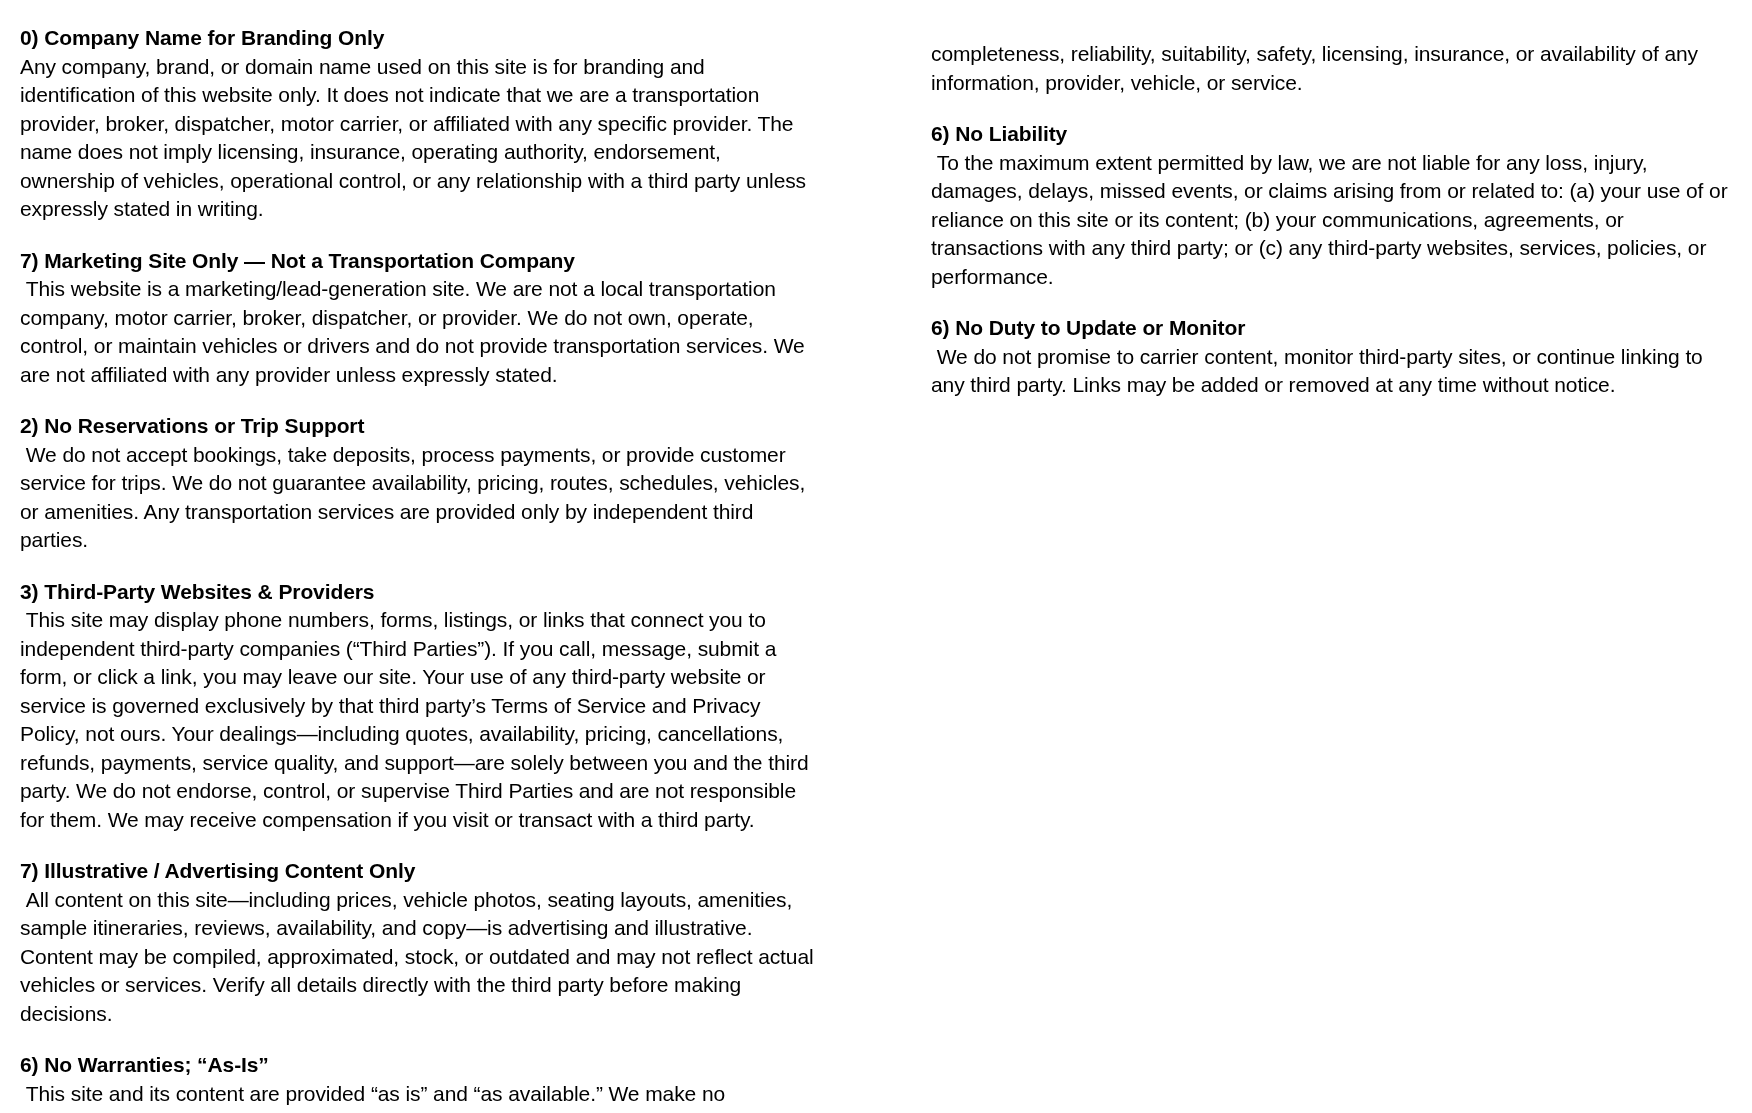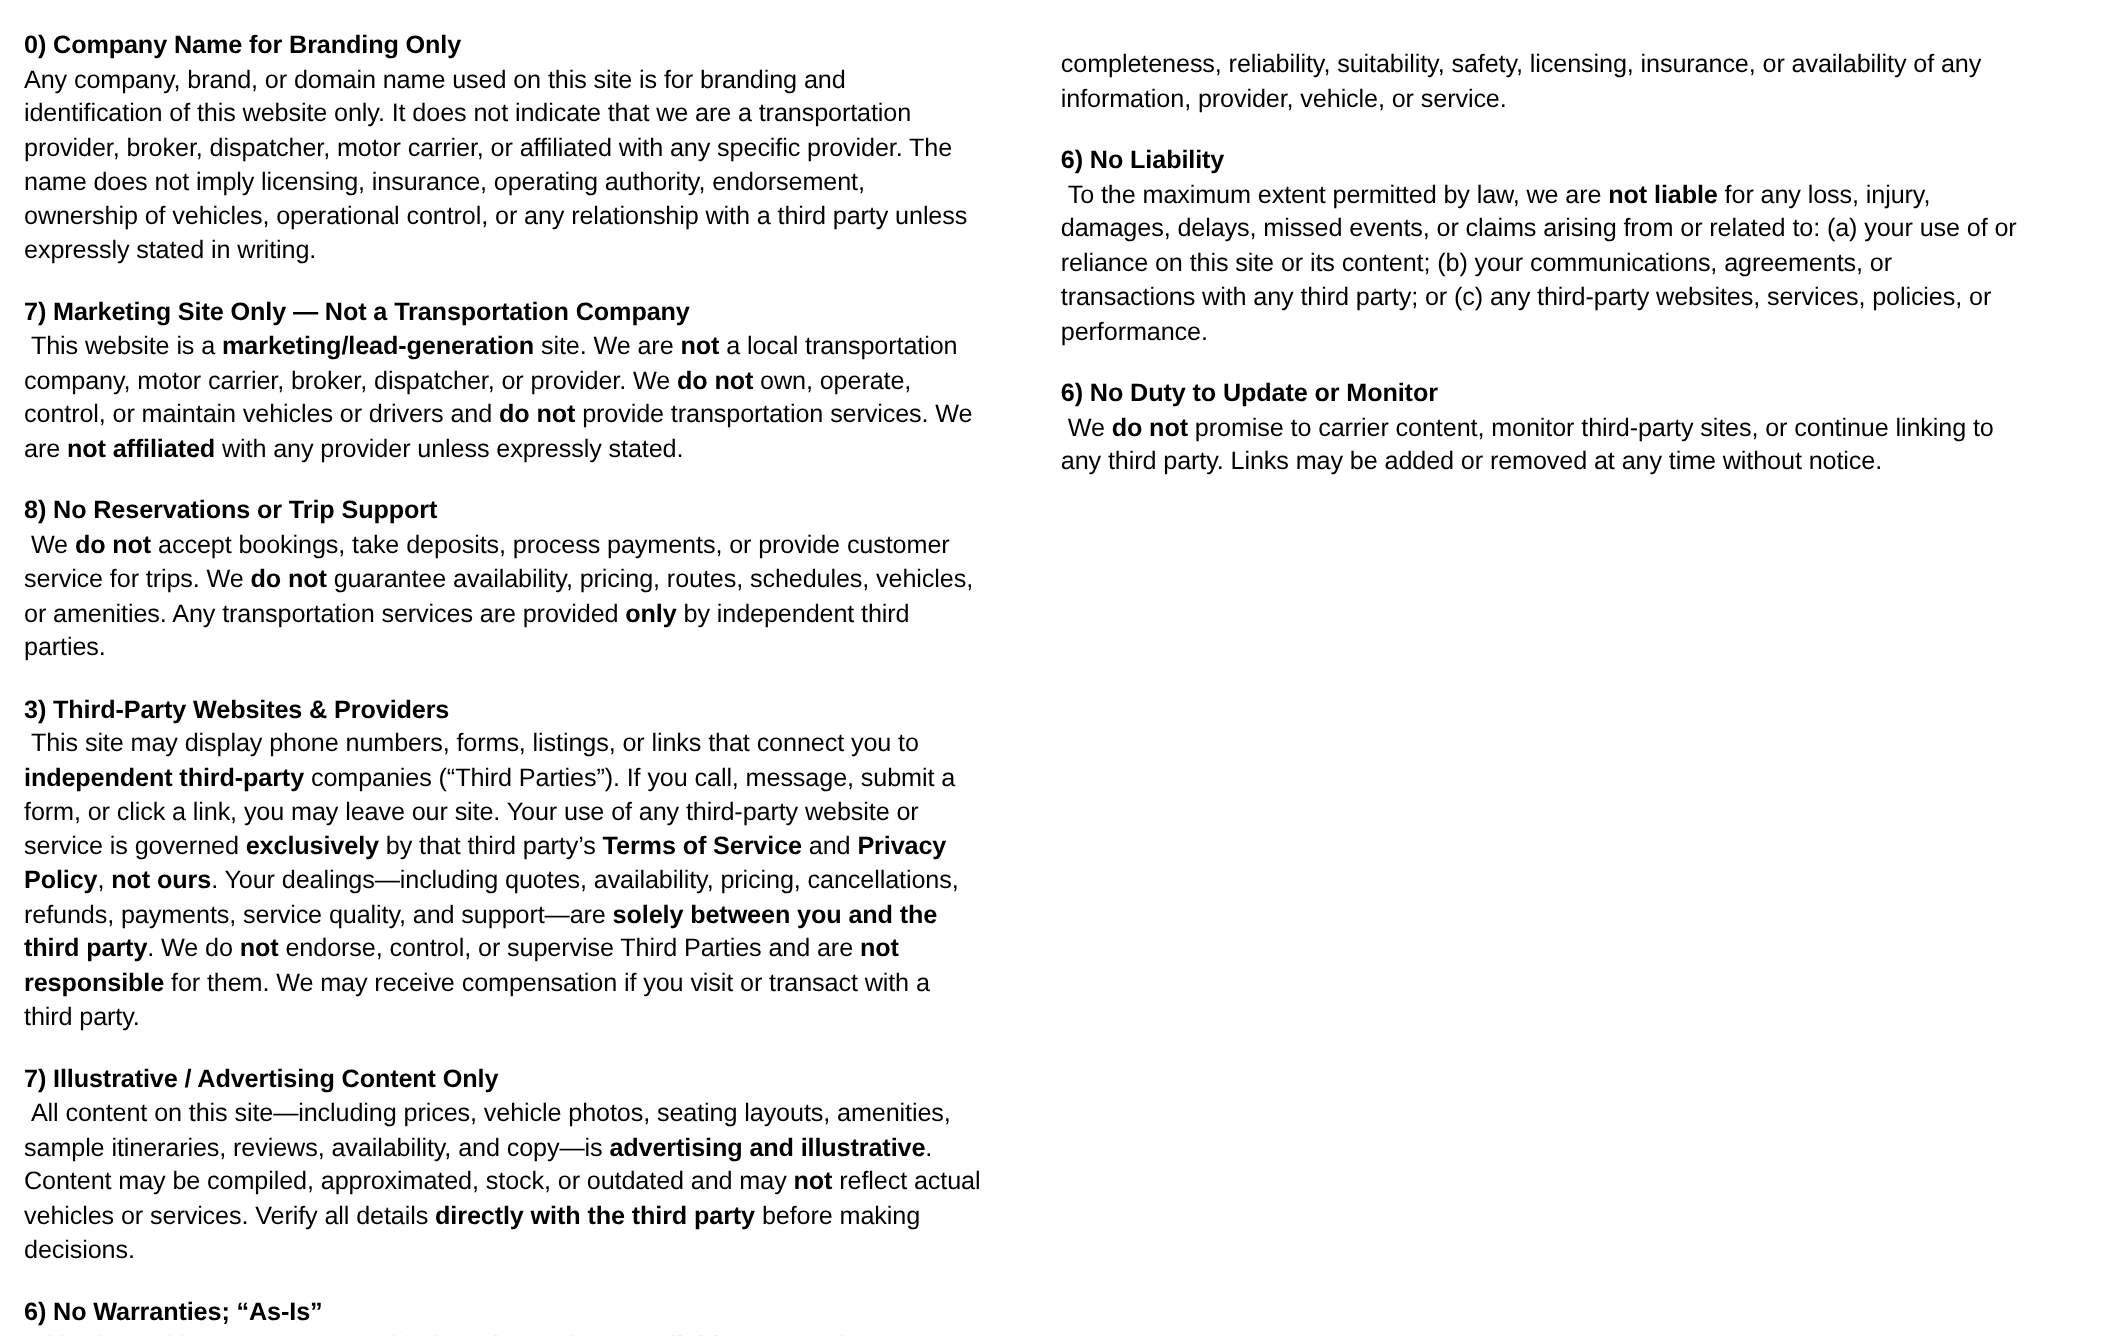--- a/index.html
+++ b/index.html
@@ -7,21 +7,21 @@
     padding: 0;
     background: #ffffff;
   }
   .doc {
     position: relative;
     width: 1752px;
     height: 1113px;
     box-sizing: border-box;
     padding: 24px 0 0 20px;
     display: flex;
-    gap: 64px;
+    gap: 111px;
     overflow: hidden;
     background: #ffffff;
     color: #000000;
     font-family: "Liberation Sans", sans-serif;
     font-size: 21px;
     line-height: 28.5px;
     letter-spacing: -0.1px;
   }
   .col {
     flex: 0 0 800px;
@@ -39,37 +39,37 @@
     font-weight: 700;
     margin: 0;
     padding: 0;
   }
   .block p {
     margin: 0;
     padding: 0;
     white-space: pre-wrap;
   }
   .run { font-weight: 400; }
-  .run.bold { font-weight: 700; text-align: right; }
+  .run.bold { font-weight: 400; text-align: right; }
 </style>
 </head>
 <body>
 
 <div class="doc">
   <div class="col left" id="col-0">
       <div class="block">
         <h2>0) Company Name for Branding Only</h2>
         <p><span class="run">Any company, brand, or domain name used on this site is for branding and identification of this website only. It does not indicate that we are a transportation provider, broker, dispatcher, motor carrier, or affiliated with any specific provider. The name does not imply licensing, insurance, operating authority, endorsement, ownership of vehicles, operational control, or any relationship with a third party unless expressly stated in writing.</span></p>
       </div>
       <div class="block">
         <h2>7) Marketing Site Only — Not a Transportation Company</h2>
         <p><span class="run"> This website is a </span><span class="run bold">marketing/lead-generation</span><span class="run"> site. We are </span><span class="run bold">not</span><span class="run"> a local transportation company, motor carrier, broker, dispatcher, or provider. We </span><span class="run bold">do not</span><span class="run"> own, operate, control, or maintain vehicles or drivers and </span><span class="run bold">do not</span><span class="run"> provide transportation services. We are </span><span class="run bold">not affiliated</span><span class="run"> with any provider unless expressly stated.</span></p>
       </div>
       <div class="block">
-        <h2>8) No Reservations or Trip Support</h2>
+        <h2>2) No Reservations or Trip Support</h2>
         <p><span class="run"> We </span><span class="run bold">do not</span><span class="run"> accept bookings, take deposits, process payments, or provide customer service for trips. We </span><span class="run bold">do not</span><span class="run"> guarantee availability, pricing, routes, schedules, vehicles, or amenities. Any transportation services are provided </span><span class="run bold">only</span><span class="run"> by independent third parties.</span></p>
       </div>
       <div class="block">
         <h2>3) Third-Party Websites &amp; Providers</h2>
         <p><span class="run"> This site may display phone numbers, forms, listings, or links that connect you to </span><span class="run bold">independent third-party</span><span class="run"> companies (“Third Parties”). If you call, message, submit a form, or click a link, you may leave our site. Your use of any third-party website or service is governed </span><span class="run bold">exclusively</span><span class="run"> by that third party’s </span><span class="run bold">Terms of Service</span><span class="run"> and </span><span class="run bold">Privacy Policy</span><span class="run">, </span><span class="run bold">not ours</span><span class="run">. Your dealings—including quotes, availability, pricing, cancellations, refunds, payments, service quality, and support—are </span><span class="run bold">solely between you and the third party</span><span class="run">. We do </span><span class="run bold">not</span><span class="run"> endorse, control, or supervise Third Parties and are </span><span class="run bold">not responsible</span><span class="run"> for them. We may receive compensation if you visit or transact with a third party.</span></p>
       </div>
       <div class="block">
         <h2>7) Illustrative / Advertising Content Only</h2>
         <p><span class="run"> All content on this site—including prices, vehicle photos, seating layouts, amenities, sample itineraries, reviews, availability, and copy—is </span><span class="run bold">advertising and illustrative</span><span class="run">. Content may be compiled, approximated, stock, or outdated and may </span><span class="run bold">not</span><span class="run"> reflect actual vehicles or services. Verify all details </span><span class="run bold">directly with the third party</span><span class="run"> before making decisions.</span></p>
       </div>

